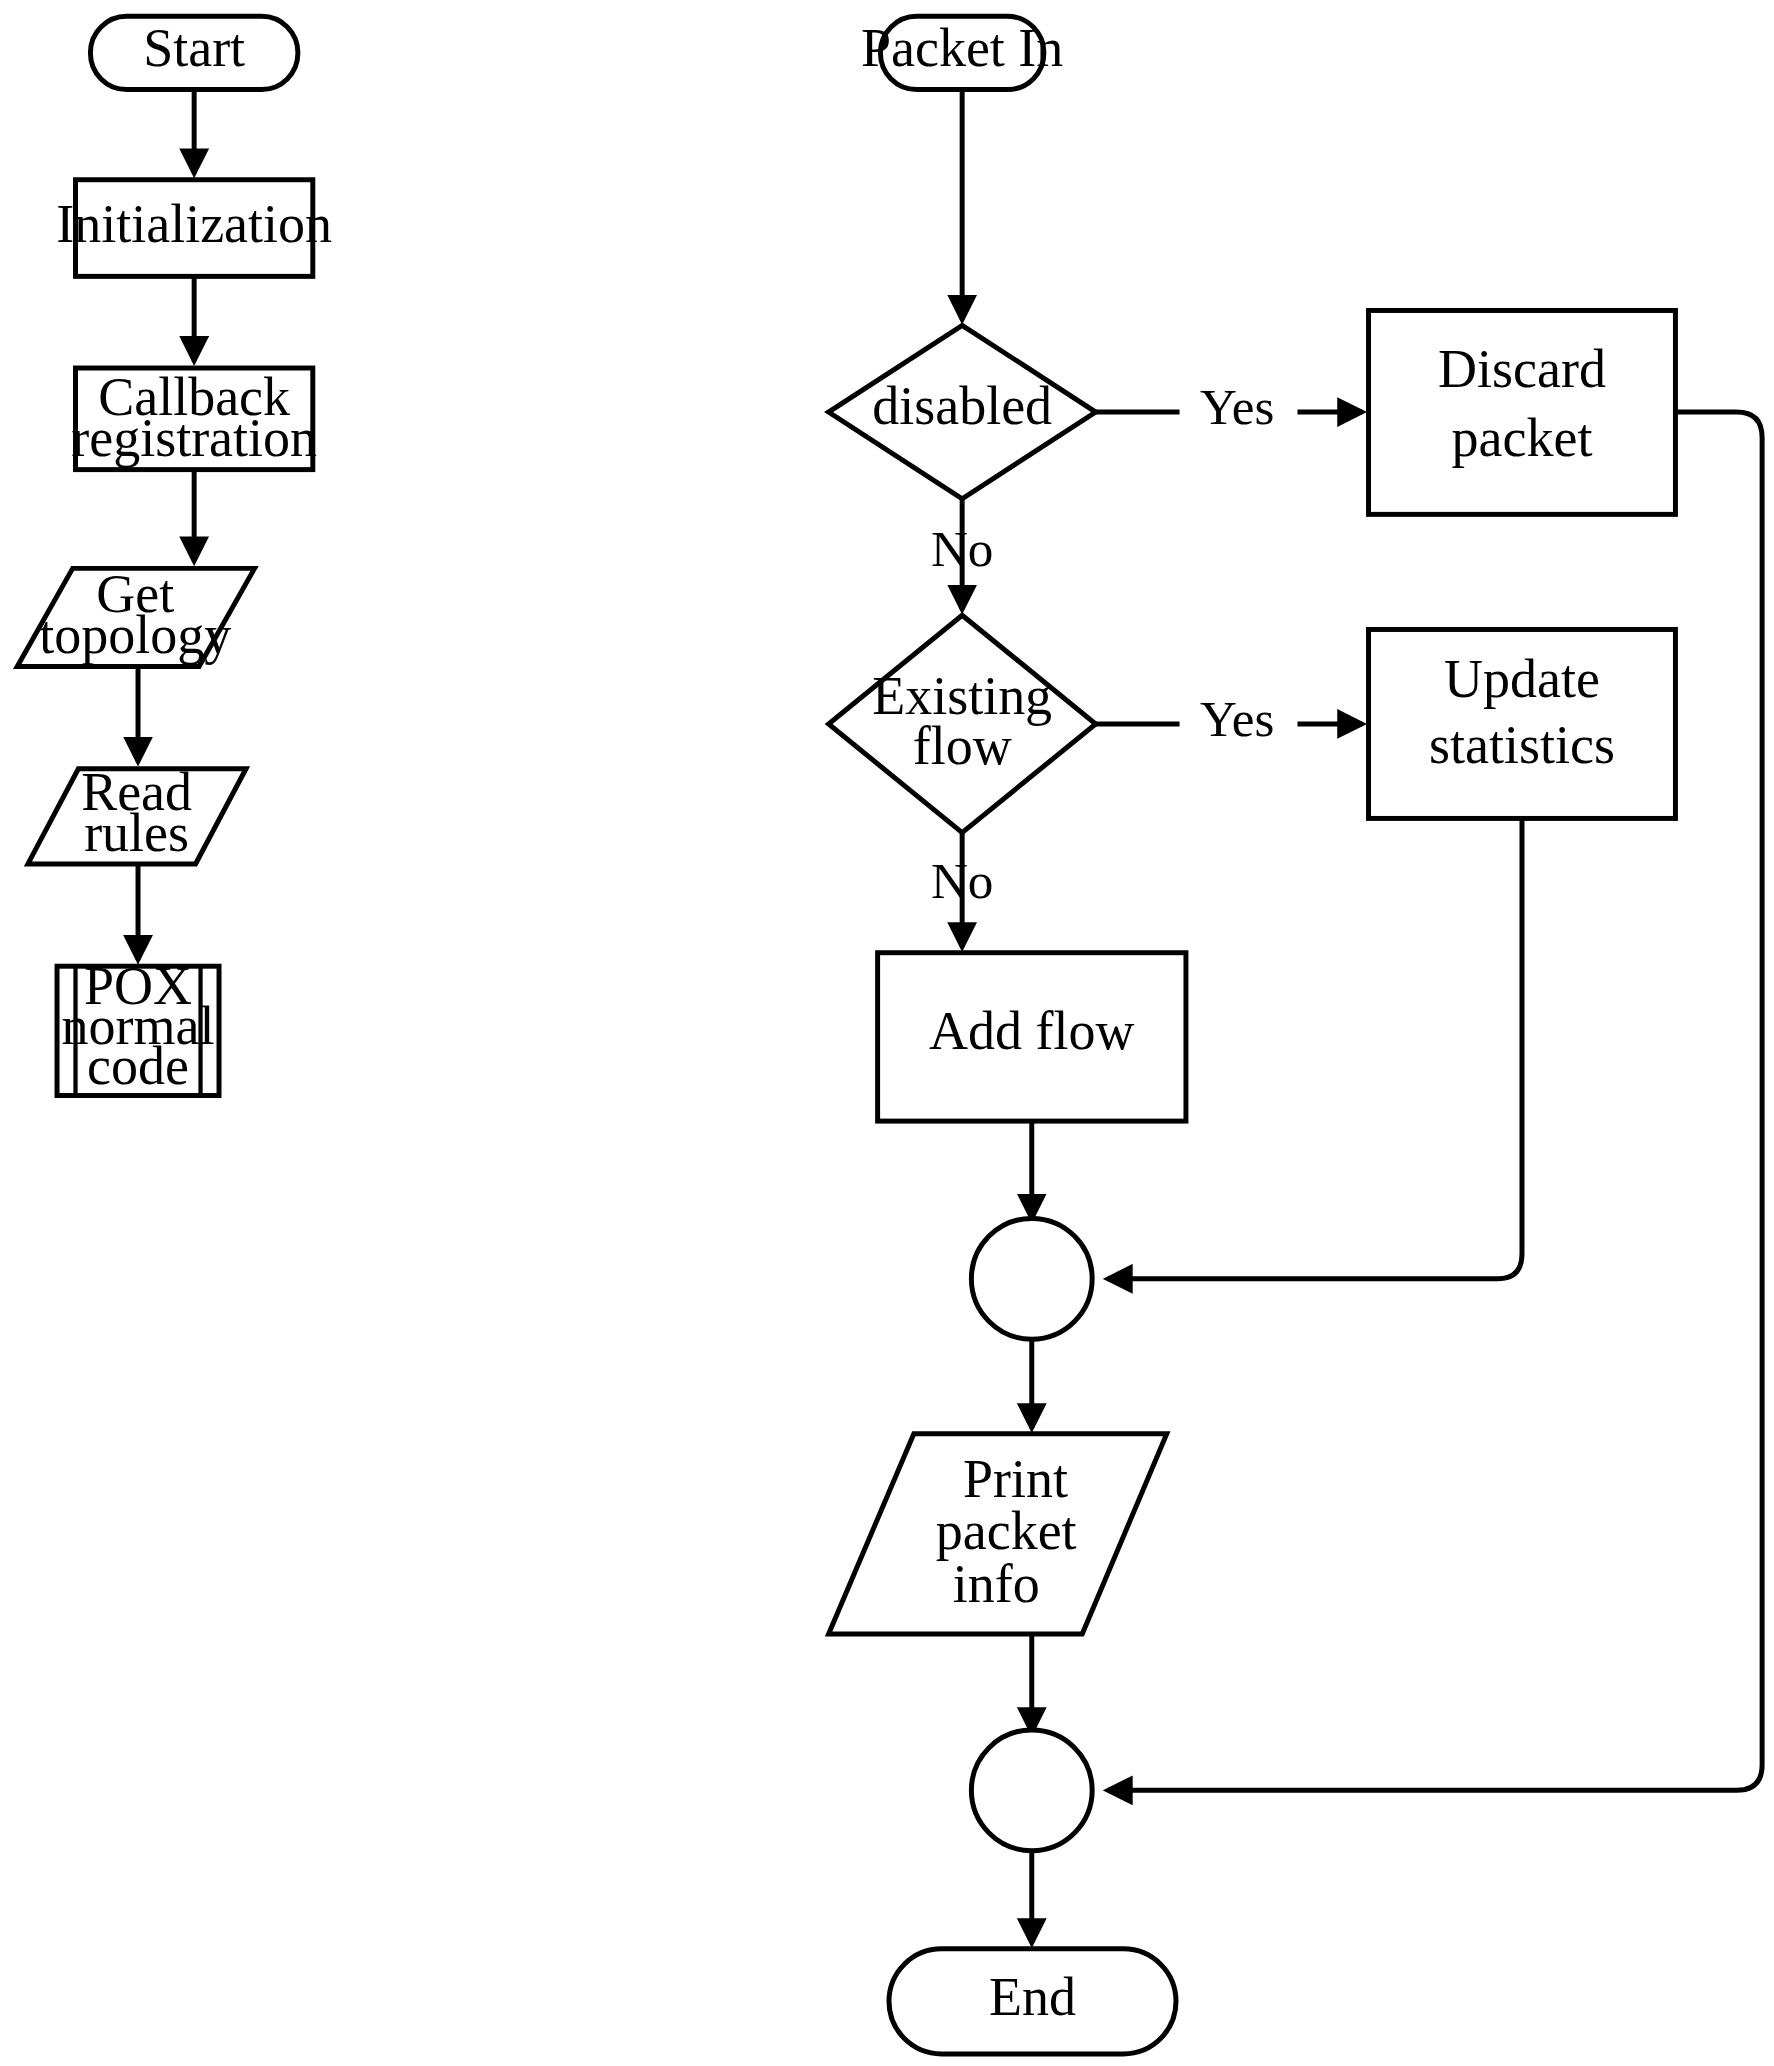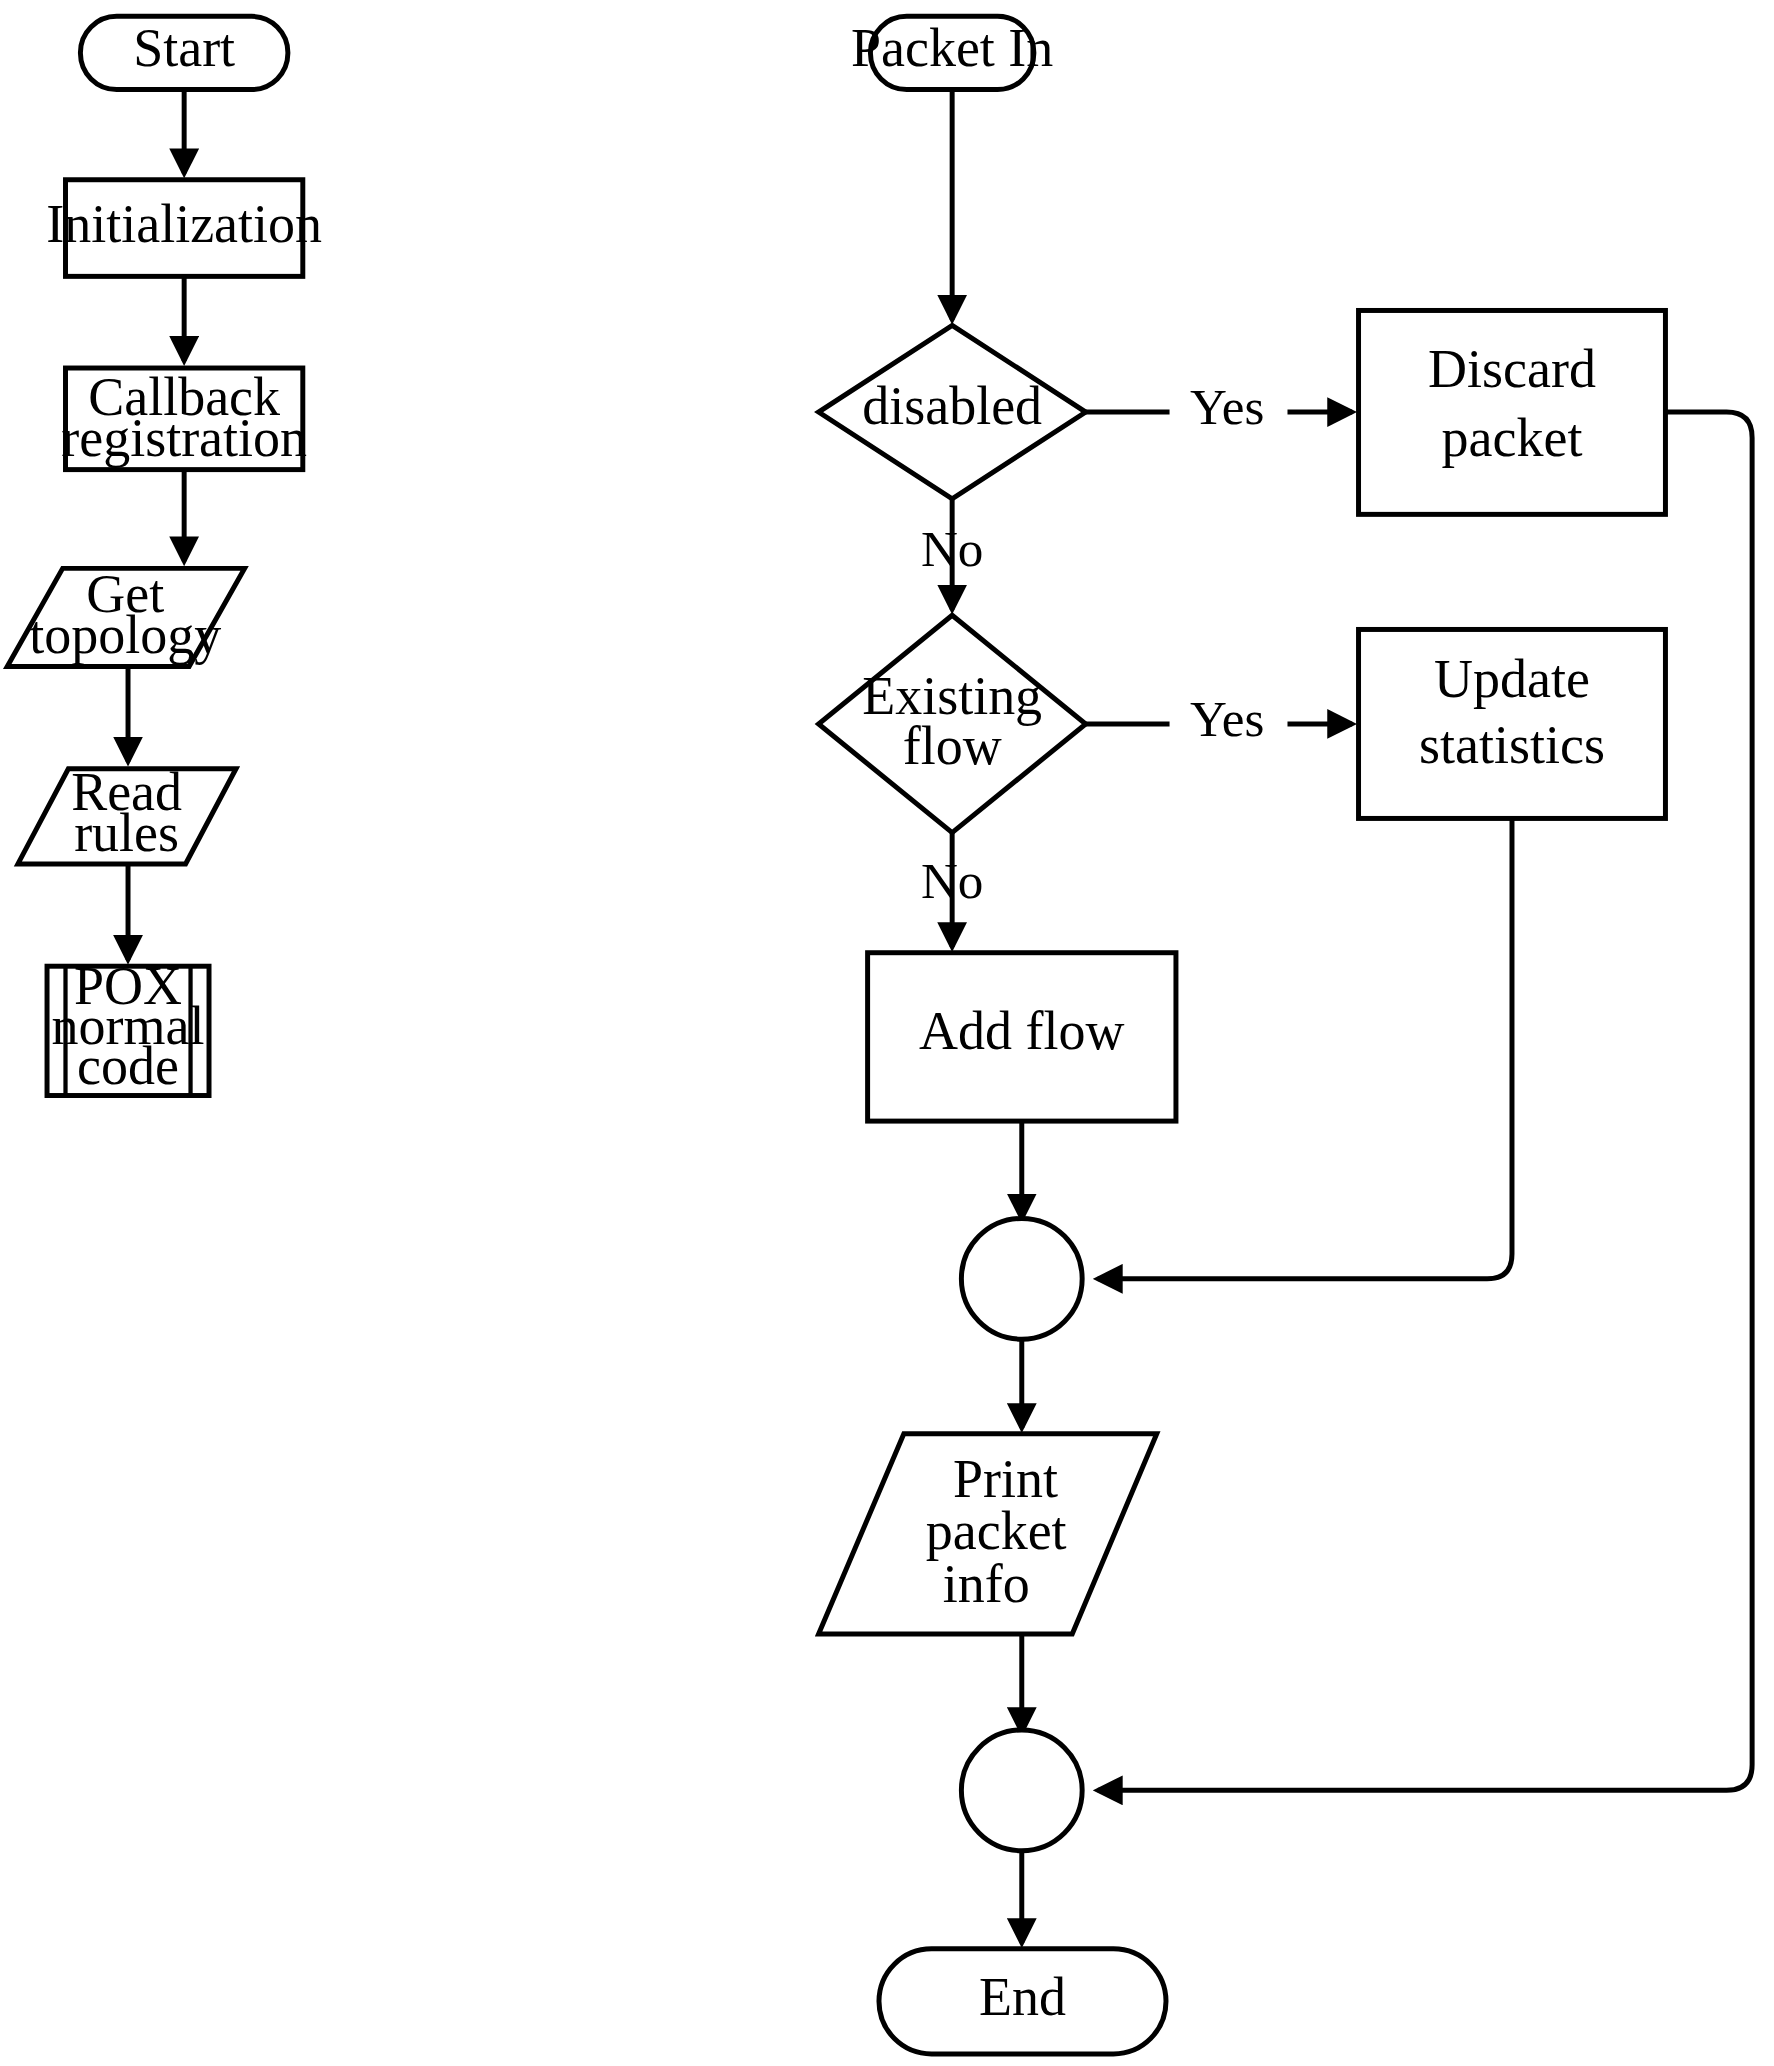--- a/index.html
+++ b/index.html
@@ -7,20 +7,21 @@
     margin: 0;
     padding: 0;
     background: #ffffff;
   }
   #chart-root {
     width: 1623px;
     height: 2066px;
     position: relative;
     background: #ffffff;
     font-family: "Liberation Serif", "DejaVu Serif", serif;
+    margin-left: 10px;
   }
   svg.flow {
     display: block;
     width: 1775px;
     height: 2066px;
   }
   .node-shape {
     fill: #ffffff;
     stroke: #000000;
     stroke-width: 7;

